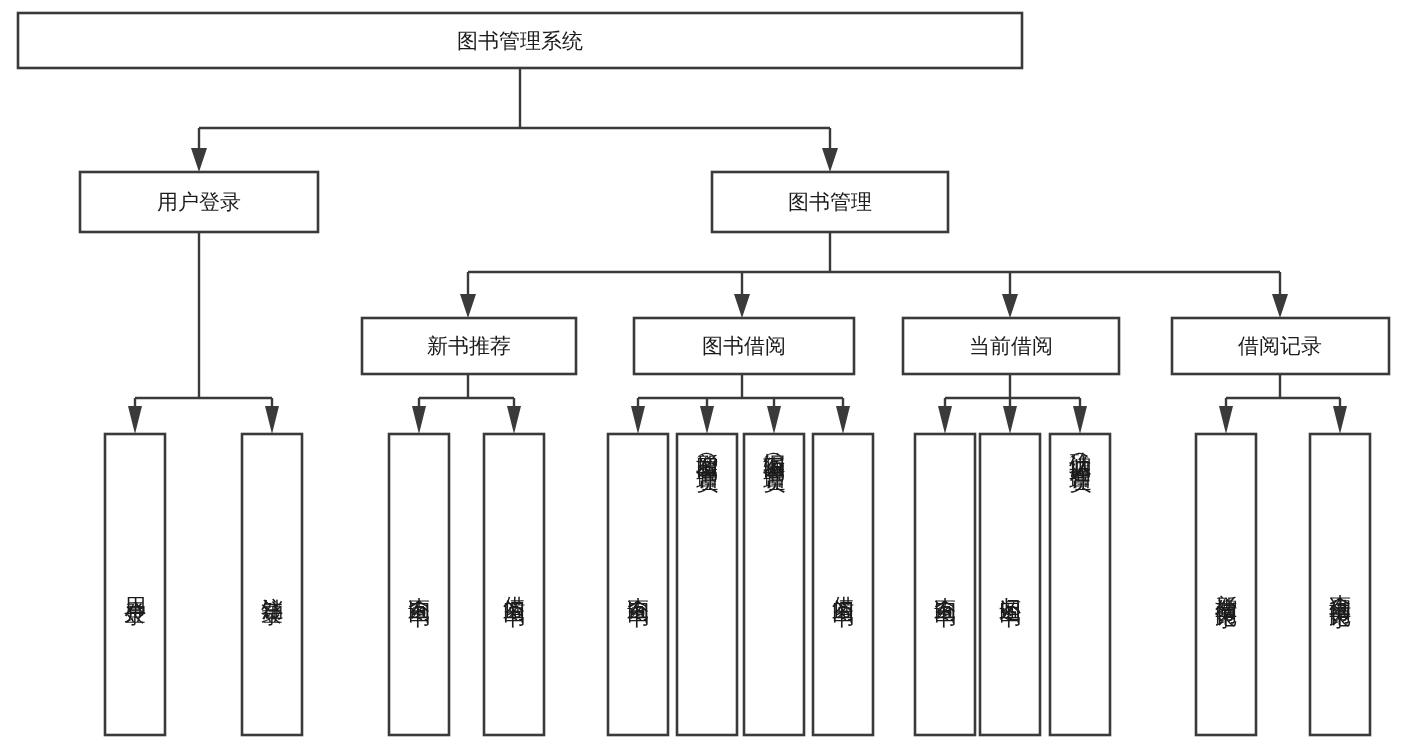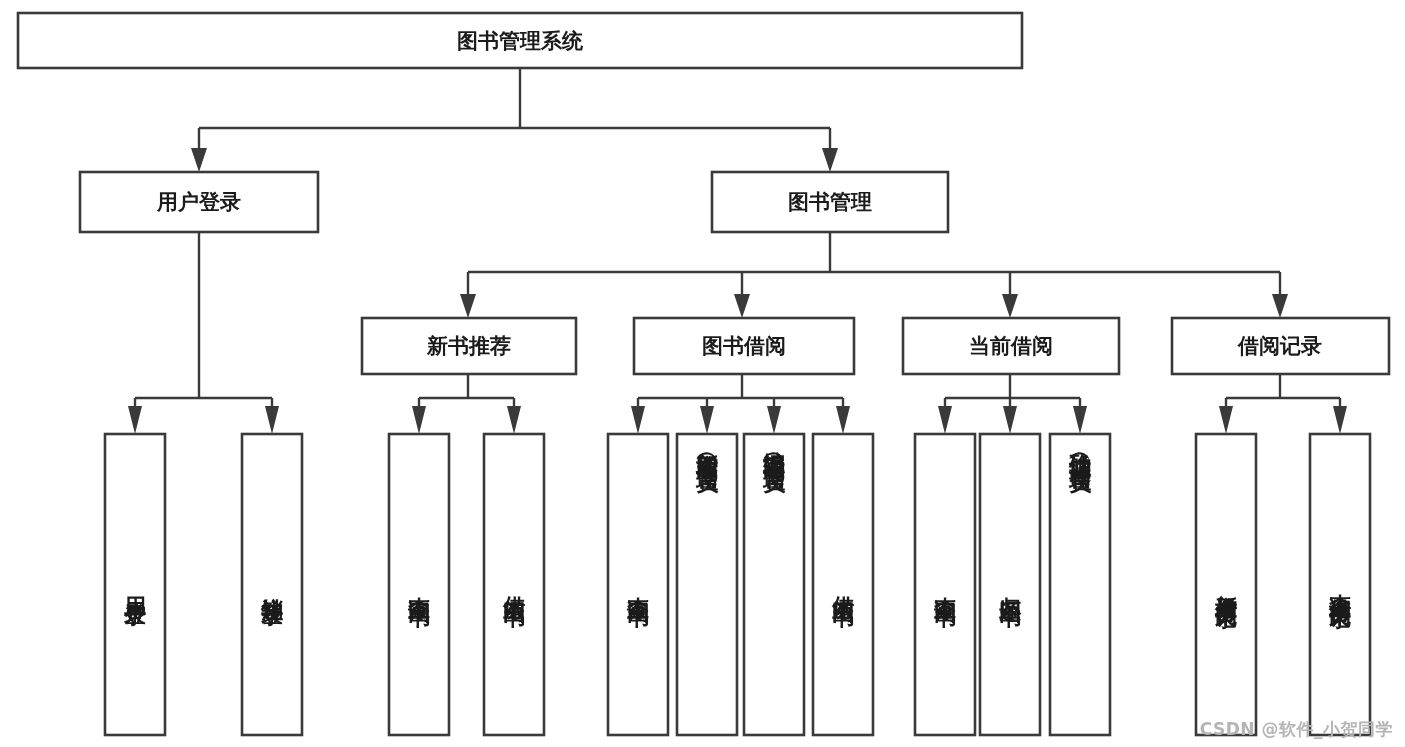--- a/index.html
+++ b/index.html
@@ -12,21 +12,20 @@
     width: 1405px;
     height: 747px;
     font-family: "DejaVu Sans", "Liberation Sans", sans-serif;
     overflow: hidden;
     position: relative;
   }
   #diagram-root {
     position: relative;
     width: 1405px;
     height: 747px;
-    font-weight: bold;
   }
   svg#diagram-svg {
     position: absolute;
     left: 0;
     top: 0;
     width: 1405px;
     height: 747px;
     display: block;
   }
   .node-rect {
@@ -250,14 +249,13 @@
     <span class="vtext">确认归还（管理员）</span>
   </div>
 
   <div class="vtext-wrap" style="left:1196px; top:434px; width:60px; height:301px;">
     <span class="vtext">新增借阅记录</span>
   </div>
   <div class="vtext-wrap" style="left:1310px; top:434px; width:60px; height:301px;">
     <span class="vtext">查询借阅记录</span>
   </div>
 
-  <div class="watermark">CSDN @软件_小贺同学</div>
 </div>
 
 </body></html>

